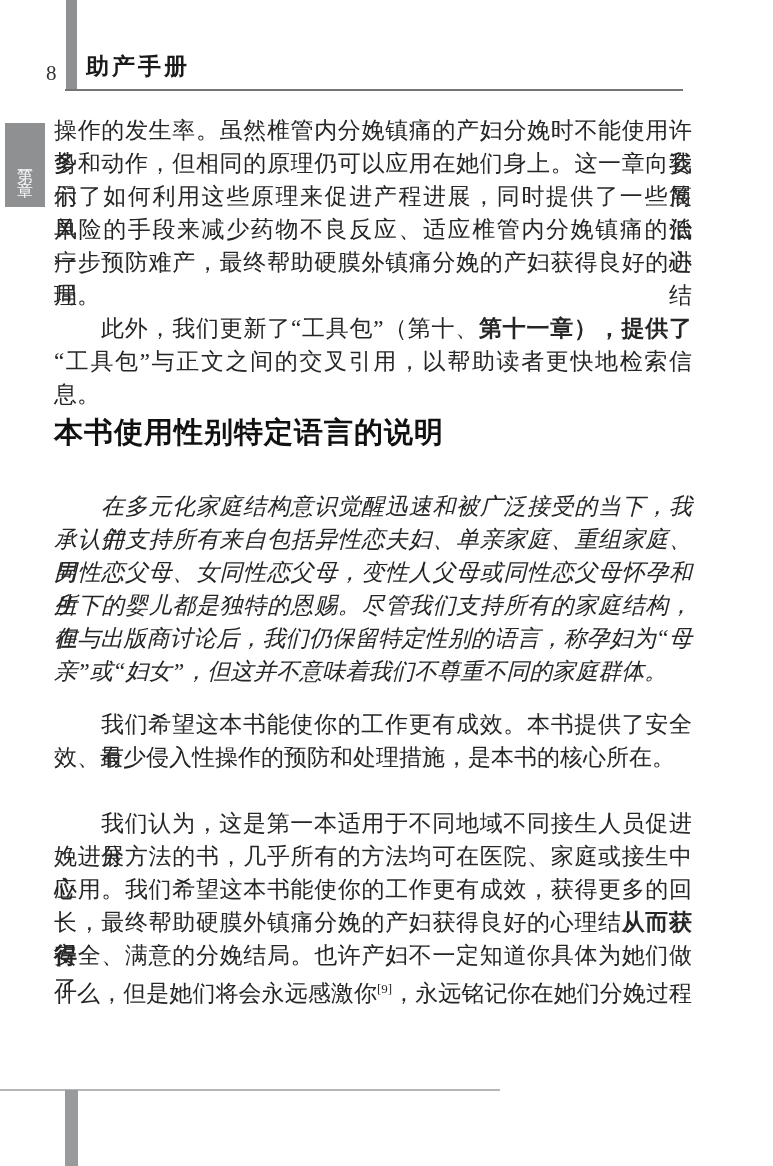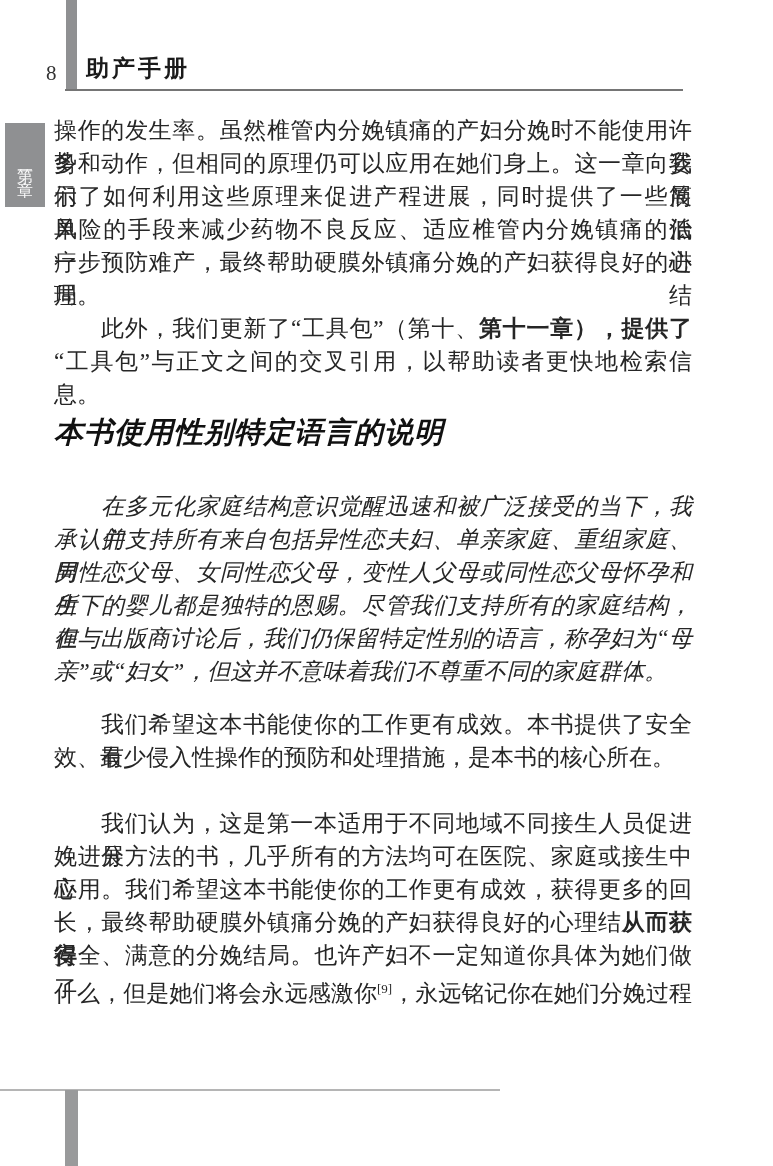--- a/index.html
+++ b/index.html
@@ -4,21 +4,21 @@
 <style>
   html,body{margin:0;padding:0;background:#ffffff;}
   .page{
     position:relative;width:773px;height:1166px;background:#ffffff;overflow:hidden;
     font-family:"Liberation Serif","DejaVu Serif",serif;color:#262626;
   }
   .top-bar{position:absolute;left:66px;top:0;width:11px;height:91px;background:#8f9092;}
   .page-num{position:absolute;left:46px;top:60px;font-size:21px;line-height:26px;color:#333;}
   .book-title{
     position:absolute;left:86px;top:54px;font-size:23px;line-height:28px;font-weight:bold;
-    letter-spacing:3px;color:#1a1a1a;font-family:Liberation Sans, sans-serif;
+    letter-spacing:3px;color:#1a1a1a;font-family:Liberation Mono, monospace;
   }
   .header-rule{position:absolute;left:65px;top:89px;width:618px;height:2px;background:#757575;}
   .chapter-tab{
     position:absolute;left:5px;top:123px;width:40px;height:84px;background:#8f9092;
     display:flex;align-items:center;justify-content:center;
   }
   .chapter-tab span{
     writing-mode:vertical-rl;text-orientation:upright;color:#fafafa;font-size:16px;
     letter-spacing:6px;font-family:"Liberation Sans","DejaVu Sans",sans-serif;line-height:1;
   }
@@ -30,21 +30,21 @@
     white-space:normal;overflow:visible;
   }
   .line.end{text-align-last:left;}
   .line.indent{padding-left:47px;}
   .b{font-weight:bold;margin-top:40px;}
   .sup{font-size:13px;vertical-align:8px;letter-spacing:0;}
   .sec-h{
     font-size:29px;line-height:31px;font-weight:bold;color:#111;letter-spacing:1px;
     font-family:"Liberation Sans","DejaVu Sans",sans-serif;
   }
-  .page-body > :nth-child(3){margin-top:39px;font-style:italic;}  
+  .page-body > :nth-child(3){margin-top:39px;}  
   .page-body > :nth-child(4){margin-top:42px;font-style:italic;}  
   .page-body > :nth-child(5){margin-top:20px;}  
   .page-body > :nth-child(6){margin-top:33px;}  
   .footer-rule{position:absolute;left:0;top:1089px;width:500px;height:2px;background:#b5b5b5;}
   .footer-bar{position:absolute;left:65px;top:1090px;width:13px;height:76px;background:#999a9b;}
 </style>
 </head>
 <body>
 
 <div class="page">

